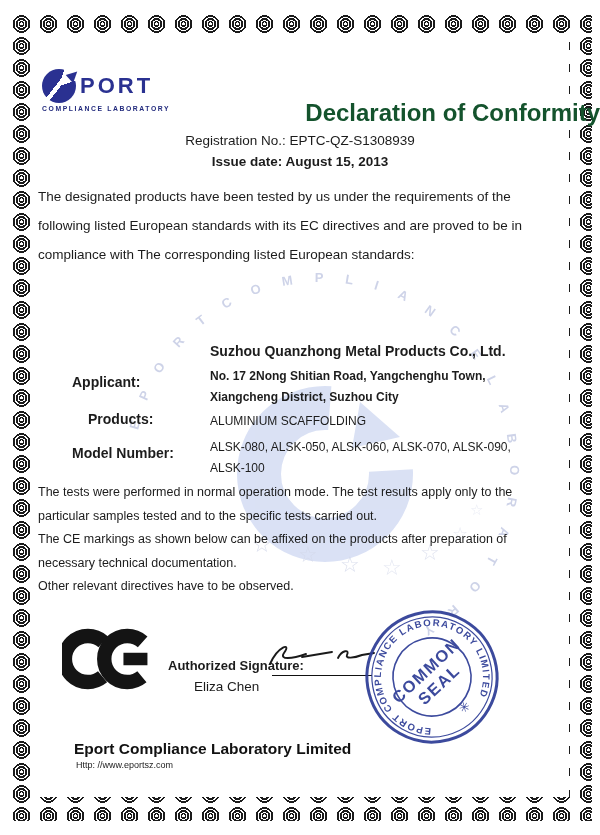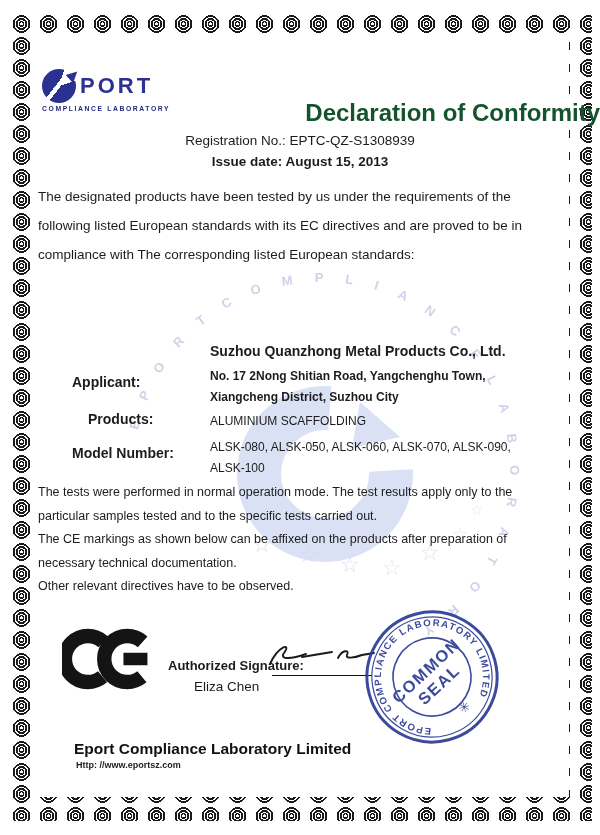--- a/index.html
+++ b/index.html
@@ -49,21 +49,21 @@
 
   .ce{left:62px;top:626px;}
   .sig-label{left:168px;top:658px;font-size:13px;font-weight:bold;}
   .sig-line{left:272px;top:652px;width:100px;height:23px;border-bottom:1.6px solid #111;}
   .sig-scrawl{left:262px;top:640px;}
   .sig-name{left:194px;top:679px;font-size:13.5px;}
 
   .seal{left:357px;top:602px;opacity:.93;}
 
   .footer-company{left:74px;top:740px;font-size:15.5px;font-weight:bold;color:#111;}
-  .footer-site{left:76px;top:760px;font-size:9px;font-weight:bold;color:#222;}
+  .footer-site{left:76px;top:760px;font-size:9px;font-weight:normal;color:#222;}
 </style>
 </head>
 <body>
 
 <div class="page">
   <div class="ornate-border"></div>
   <div class="inner-bg"></div>
 
   <svg class="watermark" width="600" height="835" viewBox="0 0 600 835">
     <g opacity="0.55">

